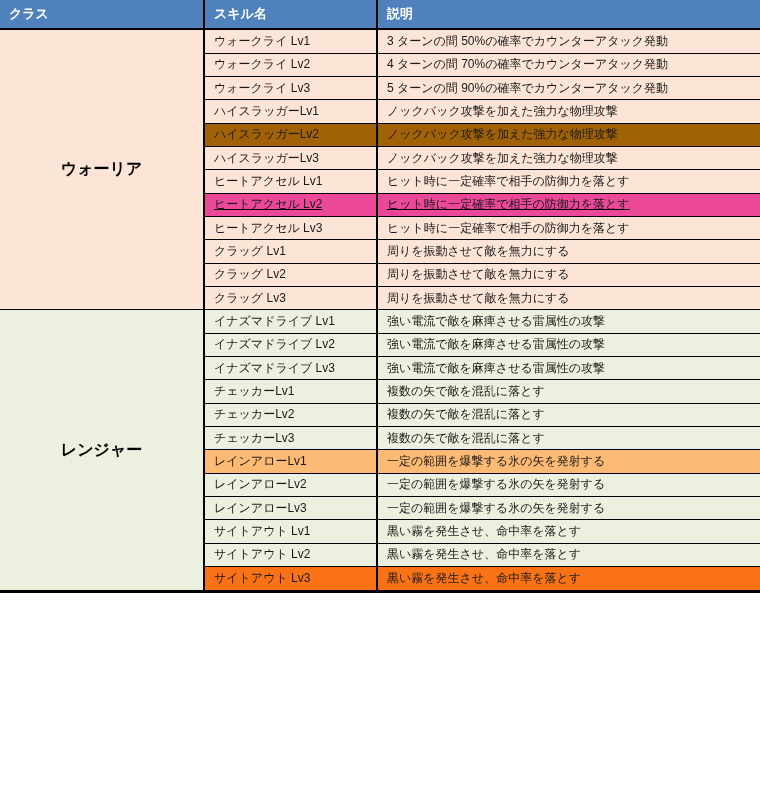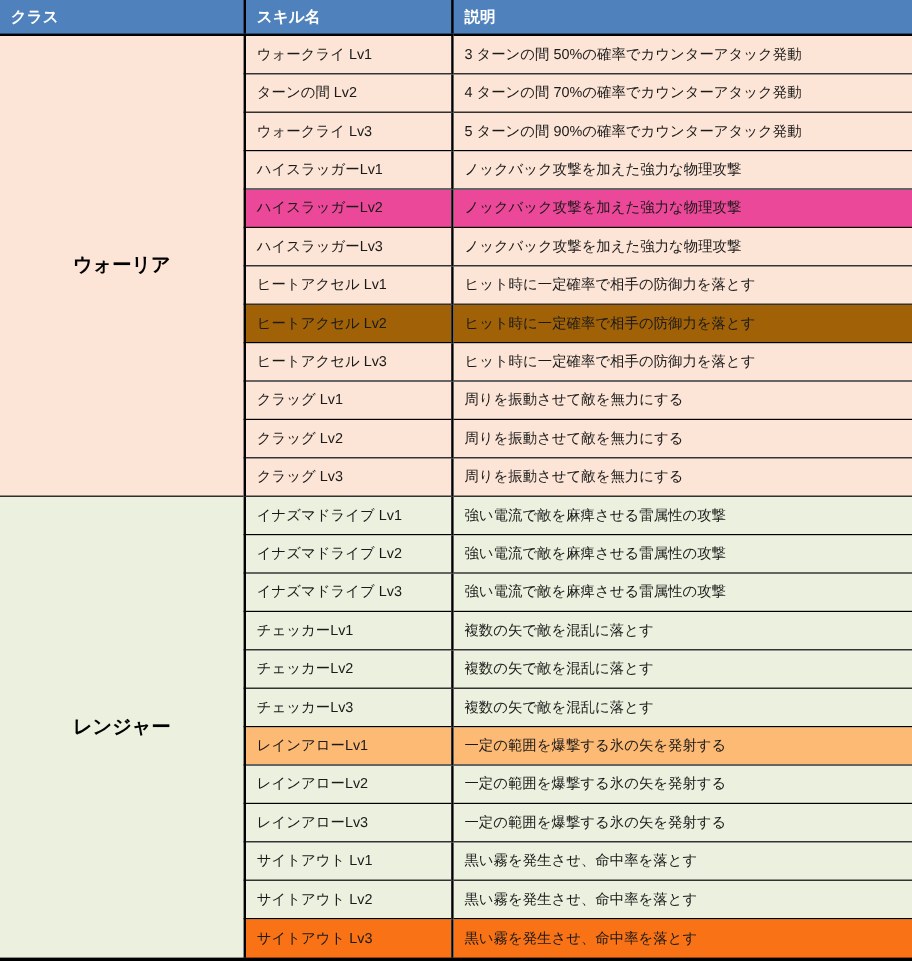--- a/index.html
+++ b/index.html
@@ -5,21 +5,21 @@
   html, body { margin: 0; padding: 0; }
   body {
     width: 760px;
     background: #ffffff;
     font-family: "Liberation Sans", "DejaVu Sans", sans-serif;
   }
   table.skill-table {
     border-collapse: collapse;
     table-layout: fixed;
     width: 760px;
-    height: 801px;
+    height: 593px;
     border-bottom: 3px solid #000;
   }
   th {
     height: 28px;
     font-size: 13px;
     font-weight: bold;
     color: #ffffff;
     text-align: left;
     vertical-align: middle;
     padding: 0 4px 0 9px;
@@ -65,44 +65,44 @@
       <th style="background: rgb(79, 129, 189); color: rgb(255, 255, 255);">説明</th>
     </tr>
   </thead>
   <tbody>
       <tr style="background: rgb(252, 228, 214);">
         <td class="class-cell" rowspan="12">ウォーリア</td>
         <td class="skill-cell">ウォークライ Lv1</td>
         <td class="desc-cell">3 ターンの間 50%の確率でカウンターアタック発動</td>
       </tr>
       <tr style="background: rgb(252, 228, 214);">
-        <td class="skill-cell">ターンの間 Lv2</td>
+        <td class="skill-cell">ウォークライ Lv2</td>
         <td class="desc-cell">4 ターンの間 70%の確率でカウンターアタック発動</td>
       </tr>
       <tr style="background: rgb(252, 228, 214);">
         <td class="skill-cell">ウォークライ Lv3</td>
         <td class="desc-cell">5 ターンの間 90%の確率でカウンターアタック発動</td>
       </tr>
       <tr style="background: rgb(252, 228, 214);">
         <td class="skill-cell">ハイスラッガーLv1</td>
         <td class="desc-cell">ノックバック攻撃を加えた強力な物理攻撃</td>
       </tr>
-      <tr style="background: #ec4899;">
+      <tr style="background: #a16207;">
         <td class="skill-cell">ハイスラッガーLv2</td>
         <td class="desc-cell">ノックバック攻撃を加えた強力な物理攻撃</td>
       </tr>
       <tr style="background: rgb(252, 228, 214);">
         <td class="skill-cell">ハイスラッガーLv3</td>
         <td class="desc-cell">ノックバック攻撃を加えた強力な物理攻撃</td>
       </tr>
       <tr style="background: rgb(252, 228, 214);">
         <td class="skill-cell">ヒートアクセル Lv1</td>
         <td class="desc-cell">ヒット時に一定確率で相手の防御力を落とす</td>
       </tr>
-      <tr style="background: #a16207;">
+      <tr style="background: #ec4899; text-decoration: underline;">
         <td class="skill-cell">ヒートアクセル Lv2</td>
         <td class="desc-cell">ヒット時に一定確率で相手の防御力を落とす</td>
       </tr>
       <tr style="background: rgb(252, 228, 214);">
         <td class="skill-cell">ヒートアクセル Lv3</td>
         <td class="desc-cell">ヒット時に一定確率で相手の防御力を落とす</td>
       </tr>
       <tr style="background: rgb(252, 228, 214);">
         <td class="skill-cell">クラッグ Lv1</td>
         <td class="desc-cell">周りを振動させて敵を無力にする</td>

